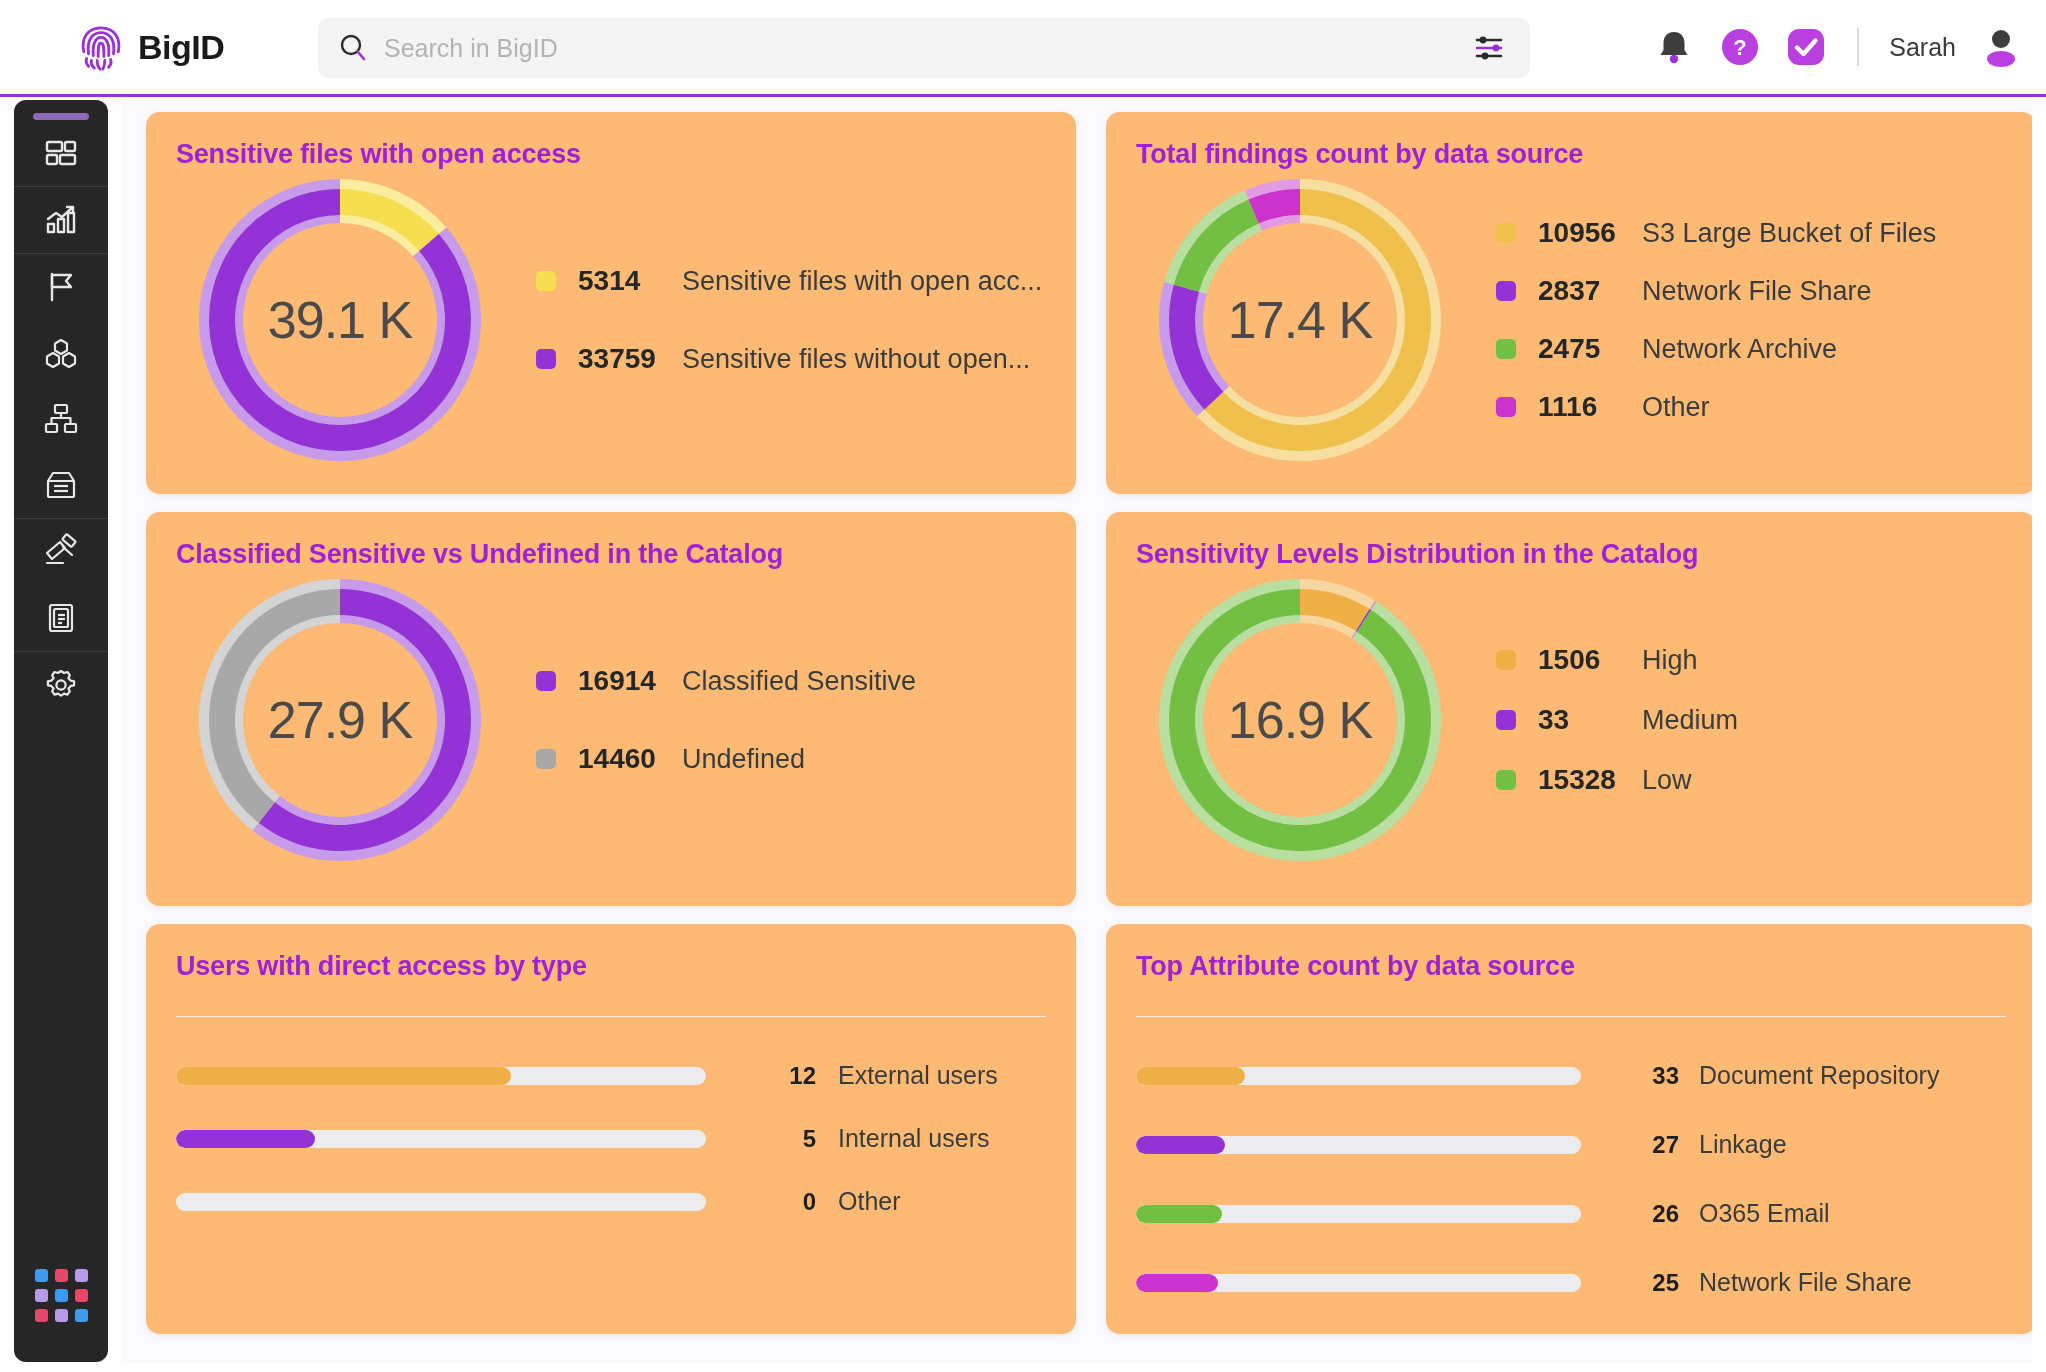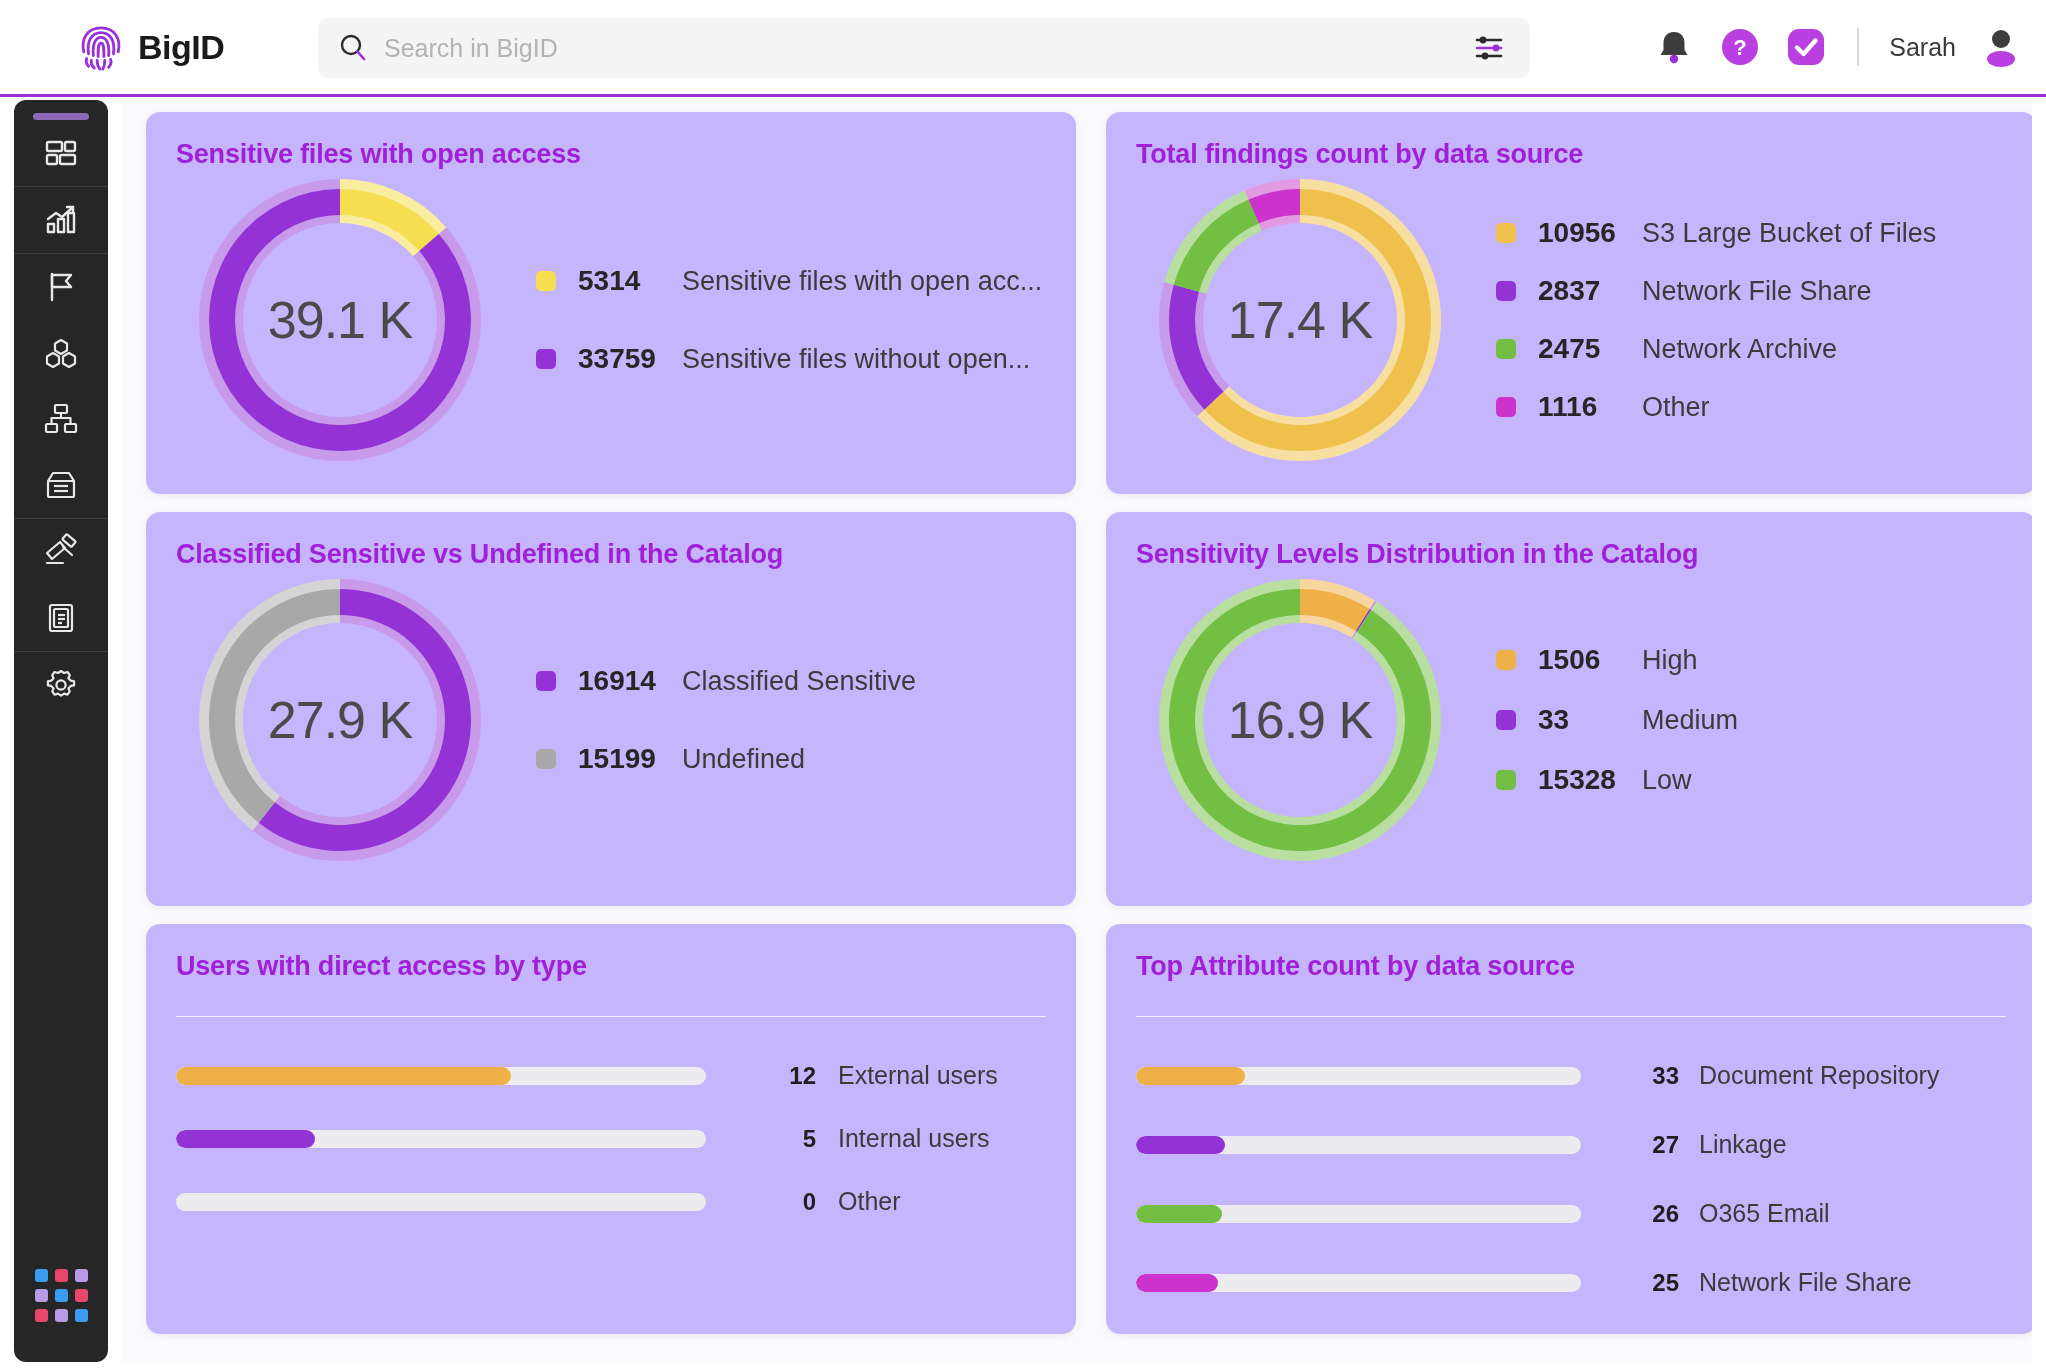--- a/index.html
+++ b/index.html
@@ -78,21 +78,21 @@
     padding: 12px 18px 12px 24px;
     overflow: hidden;
   }
   .grid {
     display: grid;
     grid-template-columns: 930px 930px;
     grid-template-rows: 382px 394px 410px;
     column-gap: 30px; row-gap: 18px;
   }
   .card {
-    background: #c4b5fd;
+    background: #fdba74;
     border-radius: 14px;
     box-shadow: 0 2px 9px rgba(120,120,140,0.13);
     padding: 26px 30px 0 30px;
     position: relative;
     overflow: hidden;
   }
   .card-title {
     color: #A020D8; font-size: 27px; font-weight: bold;
     letter-spacing: -0.2px; line-height: 1.2;
   }
@@ -394,21 +394,21 @@
               <div class="donut-center">27.9 K</div>
             </div>
             <div class="legend g2">
               <div class="legend-row">
                 <span class="swatch" style="background: rgb(147, 51, 214);"></span>
                 <span class="legend-val">16914</span>
                 <span class="legend-lbl">Classified Sensitive</span>
               </div>
               <div class="legend-row">
                 <span class="swatch" style="background: rgb(168, 168, 168);"></span>
-                <span class="legend-val">15199</span>
+                <span class="legend-val">14460</span>
                 <span class="legend-lbl">Undefined</span>
               </div>
             </div>
           </div>
         </div>
         <div class="card">
           <div class="card-title">Sensitivity Levels Distribution in the Catalog</div>
           <div class="donut-body">
             <div class="donut-holder">
               <svg viewBox="0 0 300 300" width="300" height="300">

